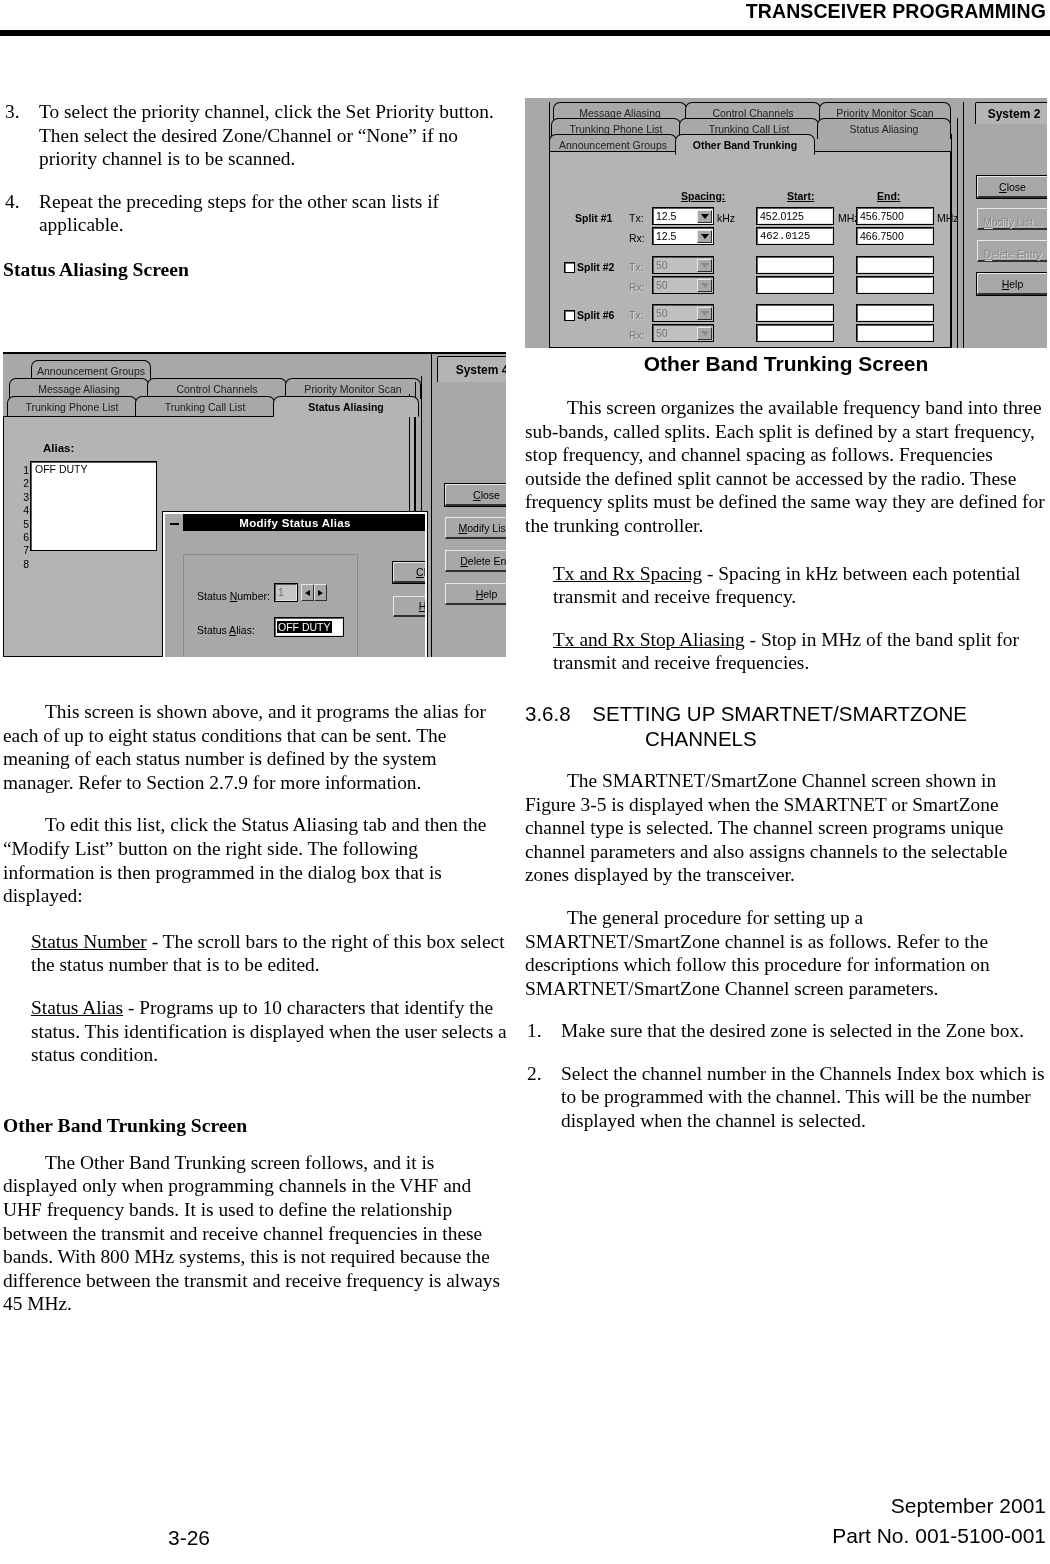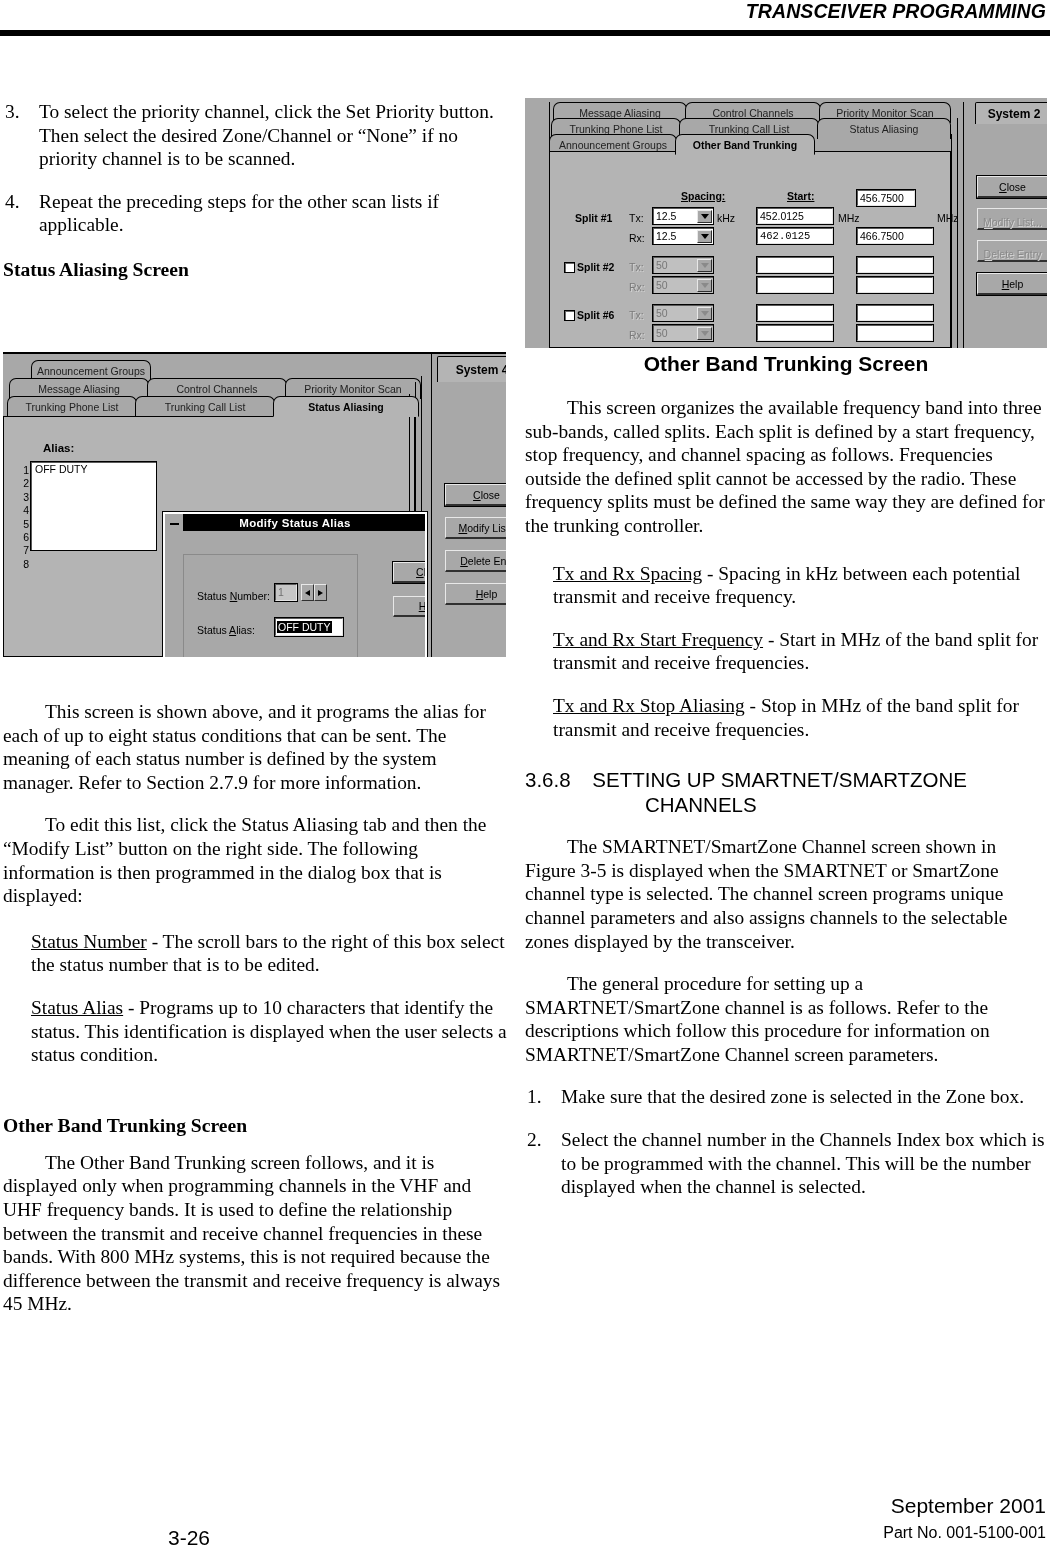--- a/index.html
+++ b/index.html
@@ -8,21 +8,21 @@
   }
   body {
     width: 1050px; height: 1564px;
     position: relative;
     font-family: "Liberation Serif", serif;
     color: #000;
     overflow: hidden;
   }
   
   .page-header {
-    position: absolute; top: 0; left: 0; width: 1050px; height: 40px; font-style: italic;
+    position: absolute; top: 0; left: 0; width: 1050px; height: 40px;
   }
   .page-header .hdr-title {
     position: absolute; right: 4px; top: 0px;
     font-family: "Liberation Sans", sans-serif;
     font-weight: bold; font-size: 19.5px; letter-spacing: .1px;
     white-space: nowrap;
   }
   .hdr-rule {
     position: absolute; left: 0; top: 30px; width: 1050px; height: 6px;
     background: #000;
@@ -94,21 +94,21 @@
   .footer .f-page {
     position: absolute; left: 168px; top: 36px;
     font-size: 21px;
   }
   .footer .f-date {
     position: absolute; right: 4px; top: 4px;
     font-size: 21px;
   }
   .footer .f-part {
     position: absolute; right: 4px; top: 34px;
-    font-size: 16px;
+    font-size: 21px;
   }
 
   
   .shot {
     position: absolute;
     background: #a8a8a8;
     overflow: hidden;
     font-family: "Liberation Sans", sans-serif;
     color: #000;
     -webkit-font-smoothing: none;
@@ -472,21 +472,21 @@
     <span>12.5</span>
     <span class="combo-arrow">
         <i class="arr-dn"></i>
       </span>
   </div>
 
   <div class="w-field" style="left:232px; top:110px; width:76px; height:16px;">452.0125</div>
   <div class="w-lbl" style="left:313px; top:114px;">MHz</div>
   <div class="w-field" style="left:232px; top:130px; width:76px; height:16px;font-family:Liberation Mono, monospace;">462.0125</div>
 
-  <div class="w-field" style="left:332px; top:92px; width:58px; height:16px;">456.7500</div>
+  <div class="w-field" style="left:332px; top:110px; width:76px; height:16px;">456.7500</div>
   <div class="w-lbl" style="left:412px; top:114px;">MHz</div>
   <div class="w-field" style="left:332px; top:130px; width:76px; height:16px;">466.7500</div>
 
   <div class="w-check" style="left:40px; top:165px;"></div>
   <div class="w-lbl b" style="left:52px; top:163px;">Split #2</div>
   <div class="w-lbl dis" style="left:104px; top:163px;">Tx:</div>
   <div class="w-lbl dis" style="left:104px; top:183px;">Rx:</div>
 
   <div class="w-combo gray" style="left:128px; top:159px; width:60px; height:16px;">
     <span>50</span>
@@ -544,23 +544,20 @@
 </div>
 
 <div class="col col-right" style="top:348px;">
   <div class="figcap">Other Band Trunking Screen</div>
 
   <p class="body indent">This screen organizes the available frequency band into three sub-bands, called splits. Each split is defined by a start frequency, stop frequency, and channel spacing as follows. Frequencies outside the defined split cannot be accessed by the radio. These frequency splits must be defined the same way they are defined for the trunking controller.</p>
 
   <div class="defitem" style="margin-top:24px;">
     <span class="term">Tx and Rx Spacing</span><span> - Spacing in kHz between each potential transmit and receive frequency.</span>
   </div>
-  <div class="defitem">
-    <span class="term">Tx and Rx Start Frequency</span><span> - Start in MHz of the band split for transmit and receive frequencies.</span>
-  </div>
   <div class="defitem" style="margin-bottom:26px;">
     <span class="term">Tx and Rx Stop Aliasing</span><span> - Stop in MHz of the band split for transmit and receive frequencies.</span>
   </div>
 
   <h3 class="sect">
     <span>3.6.8</span>
     <span class="cont">SETTING UP SMARTNET/SMARTZONE</span>
     <br><span style="padding-left:60px;">CHANNELS</span>
   </h3>
 

